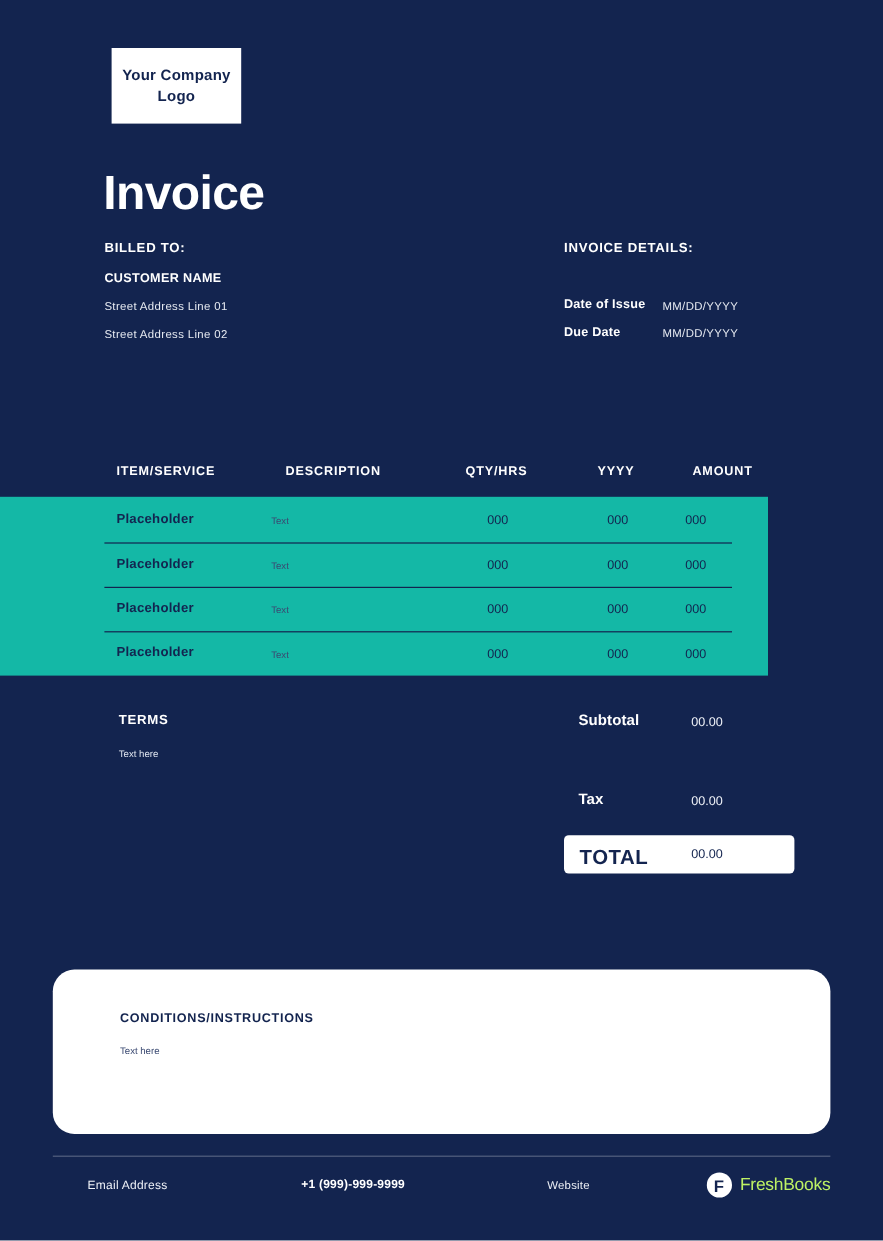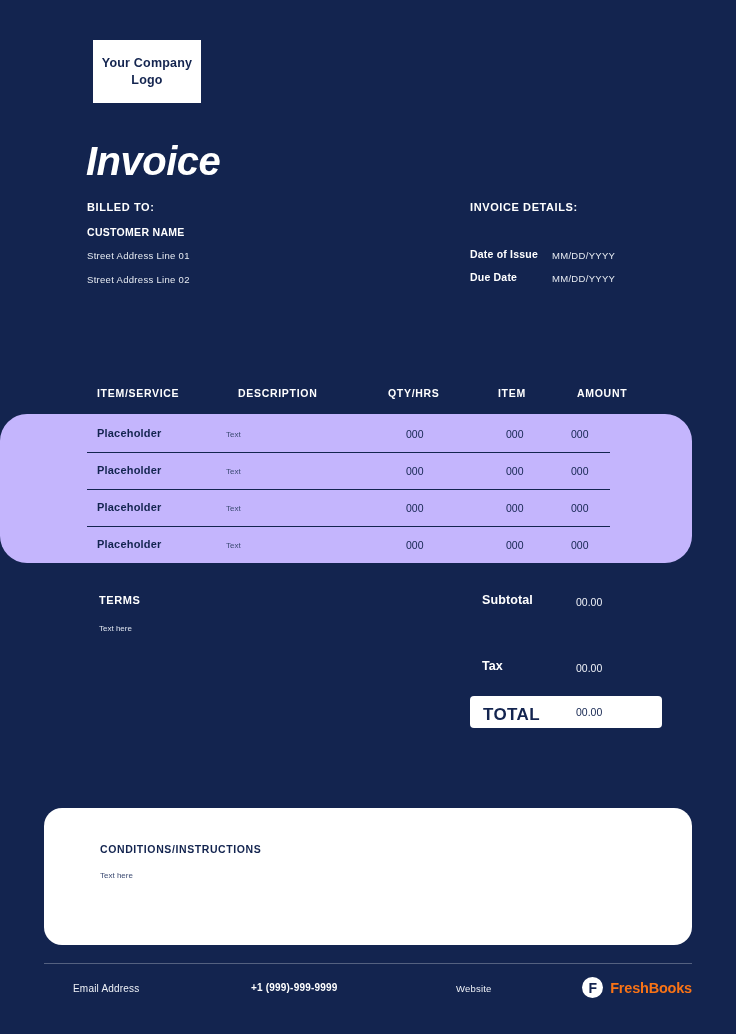--- a/index.html
+++ b/index.html
@@ -46,21 +46,20 @@
   }
   
   .invoice-title {
     position: absolute;
     left: 86px;
     top: 139px;
     font-size: 40px;
     font-weight: bold;
     letter-spacing: -0.5px;
     color: #ffffff;
-    font-style: italic;
   }
   
   .billed-label {
     position: absolute;
     left: 87px;
     top: 201px;
     font-size: 11px;
     font-weight: bold;
     letter-spacing: 0.6px;
   }
@@ -132,25 +131,24 @@
   .th-desc { left: 238px; }
   .th-qty  { left: 388px; }
   .th-rate { left: 498px; }
   .th-amt  { left: 577px; }
 
   
   .table-body {
     position: absolute;
     left: 0;
     top: 414px;
-    width: 692px;
+    width: 640px;
     height: 149px;
-    background: #c4b5fd;
-    color: #13244f;
-    border-radius: 27px;
+    background: #14b8a6;
+    color: #13244f;
   }
   .row {
     position: absolute;
     left: 0;
     width: 736px;
     height: 36px;
   }
   .row .cell {
     position: absolute;
     top: 8px;
@@ -331,23 +329,23 @@
     color: #13244f;
     font-size: 14px;
     font-weight: bold;
     display: flex;
     align-items: center;
     justify-content: center;
     line-height: 1;
   }
   .brand-name {
     font-size: 14.5px;
-    font-weight: bold;
+    font-weight: normal;
     letter-spacing: -0.2px;
-    color: #f97316;
+    color: #bef264;
   }
 </style>
 </head>
 <body>
 
 <div class="page">
   <div class="invoice">
 
     <div class="logo-box">Your Company Logo</div>
 
@@ -365,21 +363,21 @@
       <span class="v">MM/DD/YYYY</span>
     </div>
     <div class="det-row" style="top:271px;">
       <span class="k">Due Date</span>
       <span class="v">MM/DD/YYYY</span>
     </div>
 
     <div class="th th-item">ITEM/SERVICE</div>
     <div class="th th-desc">DESCRIPTION</div>
     <div class="th th-qty">QTY/HRS</div>
-    <div class="th th-rate">ITEM</div>
+    <div class="th th-rate">YYYY</div>
     <div class="th th-amt">AMOUNT</div>
 
     <div class="table-body">
       <div class="row" style="top:5px;">
         <span class="cell c-item">Placeholder</span>
         <span class="cell c-desc">Text</span>
         <span class="cell c-qty">000</span>
         <span class="cell c-rate">000</span>
         <span class="cell c-amt">000</span>
         <span class="rule"></span>

